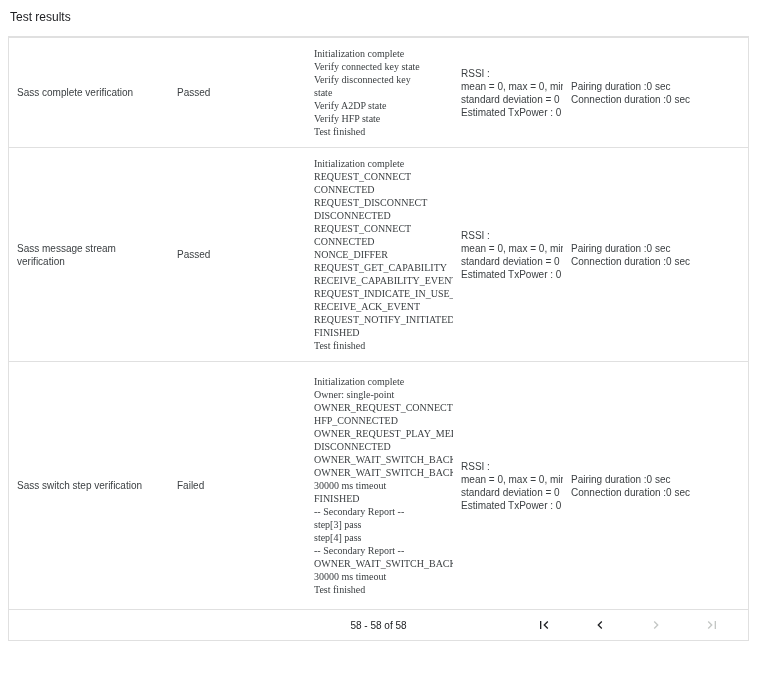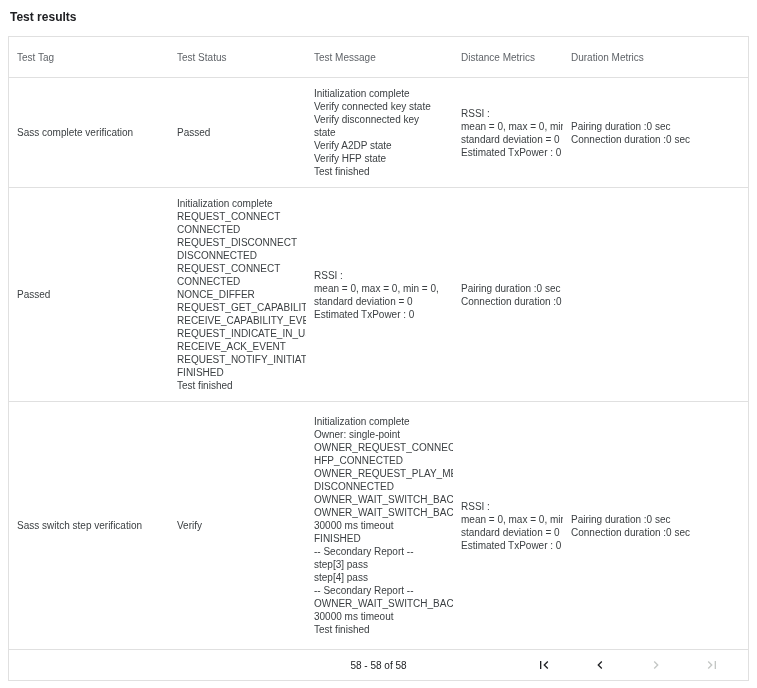--- a/index.html
+++ b/index.html
@@ -10,21 +10,21 @@
     height: 688px;
     background: #ffffff;
     font-family: "Liberation Sans", "DejaVu Sans", sans-serif;
     color: #3c4043;
     overflow: hidden;
   }
   .page-title {
     font-size: 12px;
     color: #202124;
     padding: 10px 0 0 10px;
-    font-weight: 700;
+    font-weight: 400;
   }
   .results-table {
     margin: 12px 8px 0 8px;
     border: 1px solid #e0e0e0;
     background: #fff;
   }
   .grid-row {
     display: grid;
     grid-template-columns: 160px 137px 147px 110px 1fr;
   }
@@ -41,21 +41,21 @@
   }
   .thead .cell {
     color: #5f6368;
     font-size: 10px;
   }
   .trow {
     border-top: 1px solid #e0e0e0;
     align-items: center;
   }
   .pre { white-space: pre; }
-  .msg-cell { padding: 9px 4px 9px 8px; }
+  .msg-cell { padding: 9px 4px 9px 8px; font-family: Liberation Serif, serif; }
   .tfoot {
     border-top: 1px solid #e0e0e0;
     height: 31px;
     position: relative;
   }
   .range-label {
     position: absolute;
     left: 0; right: 0;
     top: 50%;
     transform: translateY(-50%);
@@ -86,47 +86,41 @@
   .pbtn.disabled { color: #c4c7c5; cursor: default; }
   .pbtn svg { display: block; }
 </style>
 </head>
 <body>
 
 <div class="page-title">Test results</div>
 
 <div class="results-table">
 
-  <div class="grid-row thead">
-    <div class="cell">Test Tag</div>
-    <div class="cell">Test Status</div>
-    <div class="cell">Test Message</div>
-    <div class="cell">Distance Metrics</div>
-    <div class="cell">Duration Metrics</div>
-  </div>
 
   <div class="grid-row trow" style="min-height:108px">
     <div class="cell">Sass complete verification</div>
     <div class="cell">Passed</div>
     <div class="cell pre msg-cell">Initialization complete
 Verify connected key state
 Verify disconnected key
 state
 Verify A2DP state
 Verify HFP state
 Test finished</div>
     <div class="cell pre">RSSI :
 mean = 0, max = 0, min = 0,
 standard deviation = 0
 Estimated TxPower : 0</div>
     <div class="cell pre">Pairing duration :0 sec
 Connection duration :0 sec</div>
   </div>
 
   <div class="grid-row trow" style="min-height:212px">
+    <div class="cell">Sass message stream verification</div>
     <div class="cell">Passed</div>
     <div class="cell pre msg-cell">Initialization complete
 REQUEST_CONNECT
 CONNECTED
 REQUEST_DISCONNECT
 DISCONNECTED
 REQUEST_CONNECT
 CONNECTED
 NONCE_DIFFER
 REQUEST_GET_CAPABILITY
@@ -139,21 +133,21 @@
     <div class="cell pre">RSSI :
 mean = 0, max = 0, min = 0,
 standard deviation = 0
 Estimated TxPower : 0</div>
     <div class="cell pre">Pairing duration :0 sec
 Connection duration :0 sec</div>
   </div>
 
   <div class="grid-row trow" style="min-height:248px">
     <div class="cell">Sass switch step verification</div>
-    <div class="cell">Verify</div>
+    <div class="cell">Failed</div>
     <div class="cell pre msg-cell">Initialization complete
 Owner: single-point
 OWNER_REQUEST_CONNECT
 HFP_CONNECTED
 OWNER_REQUEST_PLAY_MED
 DISCONNECTED
 OWNER_WAIT_SWITCH_BACK
 OWNER_WAIT_SWITCH_BACK
 30000 ms timeout
 FINISHED

